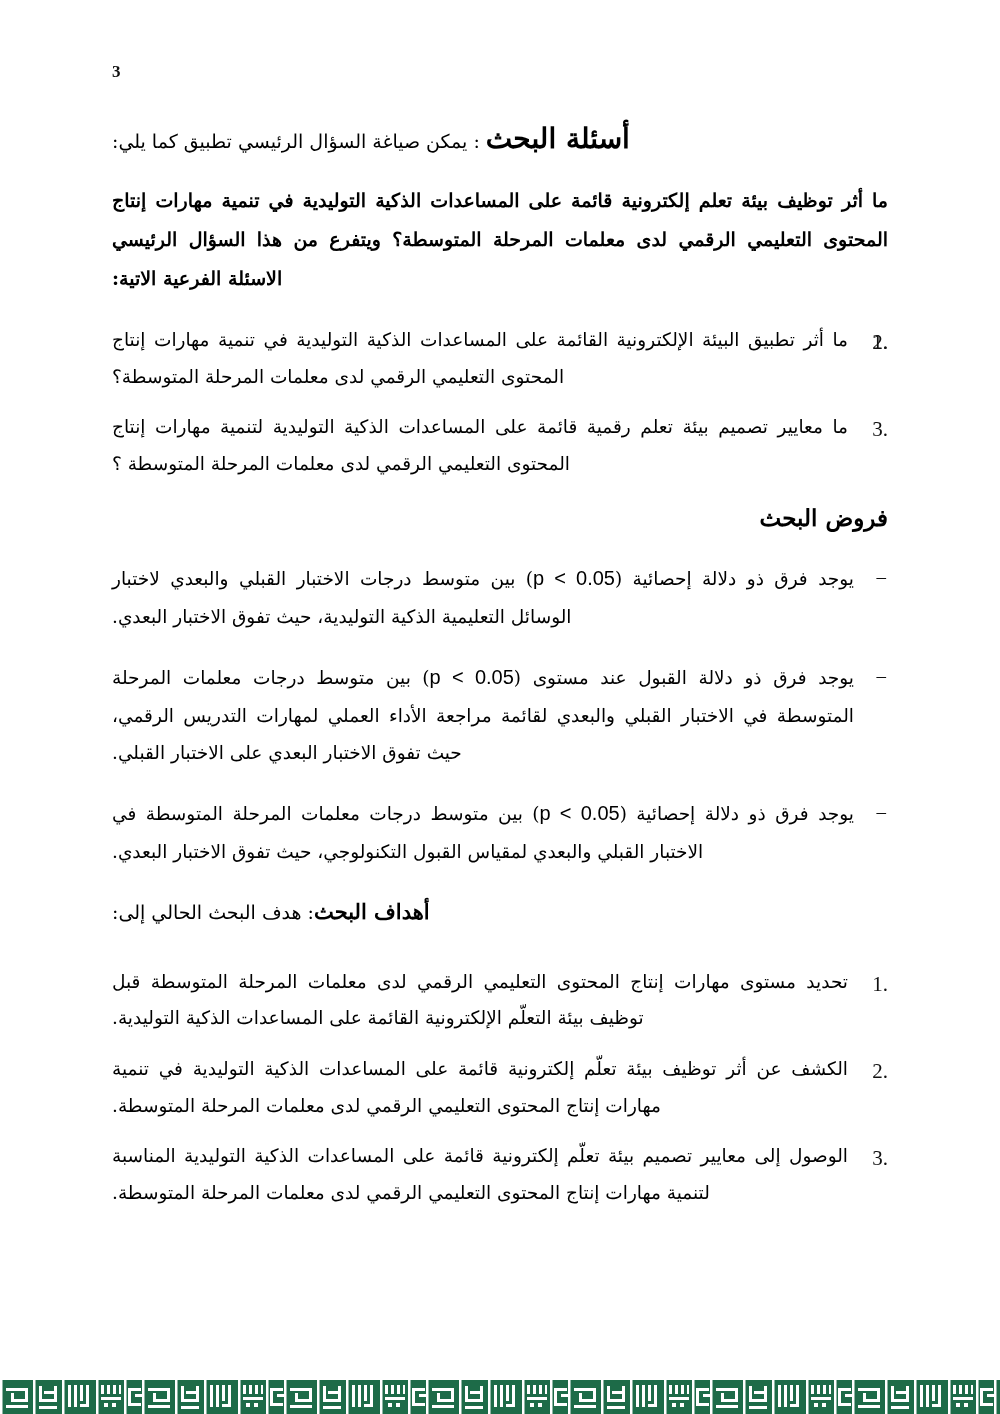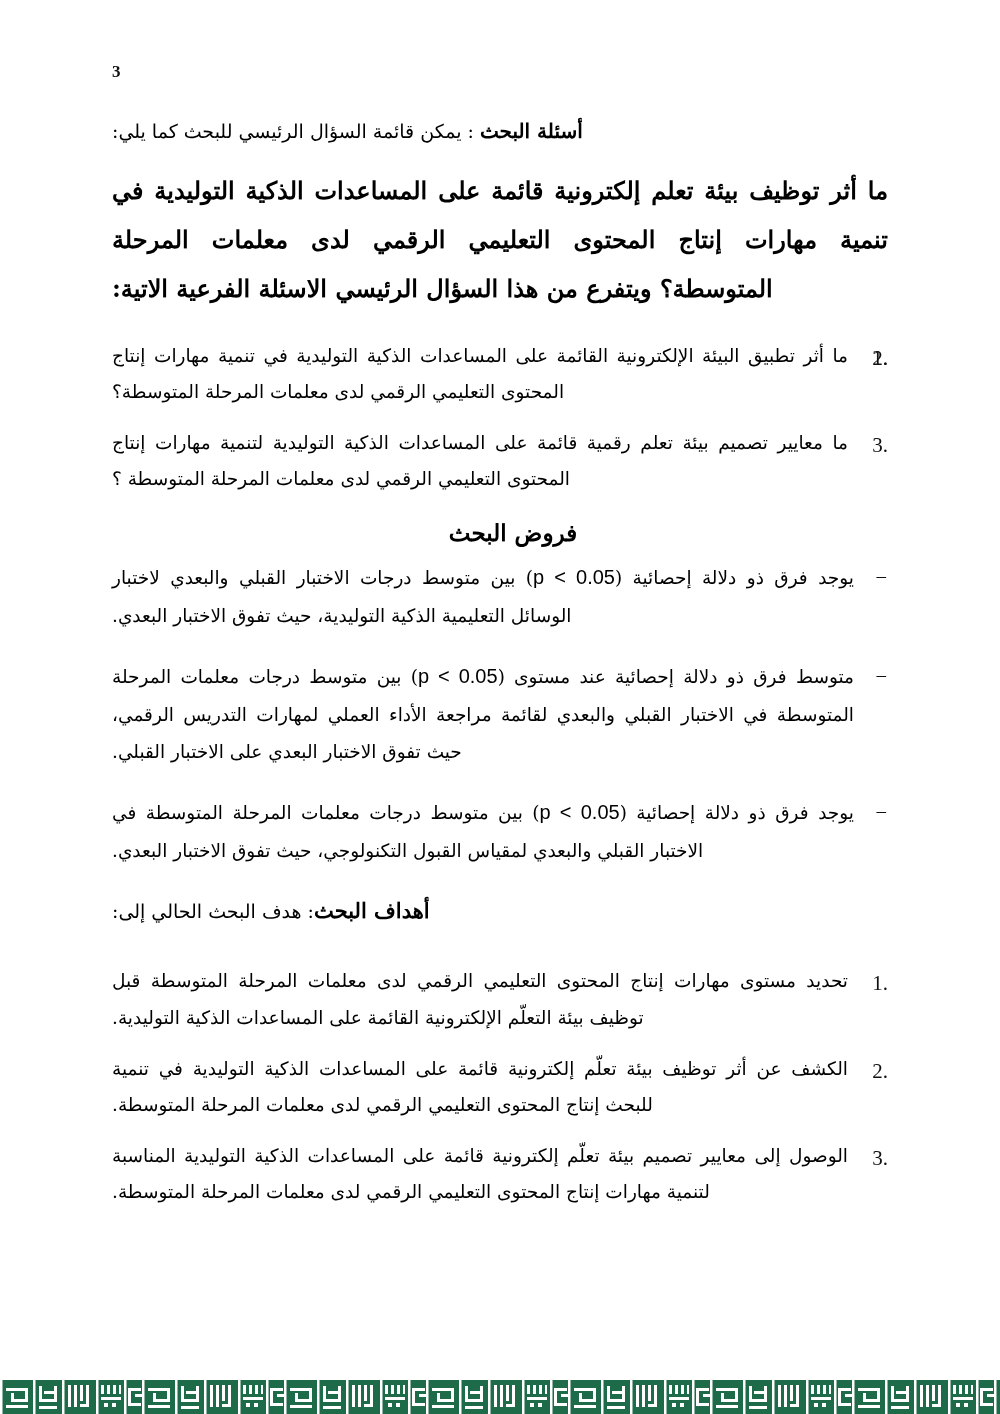--- a/index.html
+++ b/index.html
@@ -47,30 +47,30 @@
   
   .intro-line {
     font-size: 19px;
     line-height: 1.9;
     text-align: left;
     margin: 0 0 16px 0;
     white-space: nowrap;
   }
   .intro-line .bold-lead {
     font-weight: bold;
-    font-size: 20px;
+    font-size: 28px;
   }
   .intro-line .rest {
     font-weight: normal;
   }
 
   
   .main-question {
     font-weight: bold;
-    font-size: 24px;
+    font-size: 19px;
     line-height: 2.05;
     text-align: justify;
     text-justify: inter-word;
     text-align-last: left;
     margin: 0 0 24px 0;
     letter-spacing: -0.1px;
   }
 
   
   ol.num-list {
@@ -97,23 +97,23 @@
     font-size: 21px;
     line-height: 1.98;
     color: #111;
   }
 
   
   .section-heading {
     font-weight: bold;
     font-size: 23px;
     line-height: 1.8;
-    text-align: center;
+    text-align: right;
     padding-left: 26px;
-    margin: 6px 0 4px 0;
+    margin: 6px 0 20px 0;
   }
 
   
   ul.dash-list {
     list-style: none;
     margin: 0;
     padding: 0;
   }
   ul.dash-list > li {
     position: relative;
@@ -174,21 +174,21 @@
 </head>
 <body>
 
 <div class="page">
 
   <div class="page-number">3</div>
 
   <div class="content">
 
     <p class="intro-line">
-      <span class="bold-lead">أسئلة البحث</span><span class="rest"> : يمكن قائمة السؤال الرئيسي للبحث كما يلي:</span>
+      <span class="bold-lead">أسئلة البحث</span><span class="rest"> : يمكن صياغة السؤال الرئيسي تطبيق كما يلي:</span>
     </p>
 
     <p class="main-question">ما أثر توظيف بيئة تعلم إلكترونية قائمة على المساعدات الذكية التوليدية في تنمية مهارات إنتاج المحتوى التعليمي الرقمي لدى معلمات المرحلة المتوسطة؟ ويتفرع من هذا السؤال الرئيسي الاسئلة الفرعية الاتية:</p>
 
     <ol class="num-list">
       <li>
         <span class="marker">1.</span>
       </li>
       <li>
         <span class="marker">2.</span>
@@ -202,40 +202,40 @@
 
     <h2 class="section-heading">فروض البحث</h2>
 
     <ul class="dash-list">
       <li>
         <span class="dash">–</span>
         <span>يوجد فرق ذو دلالة إحصائية (</span><span class="stat">p &lt; 0.05</span><span>) بين متوسط درجات الاختبار القبلي والبعدي لاختبار الوسائل التعليمية الذكية التوليدية، حيث تفوق الاختبار البعدي.</span>
       </li>
       <li>
         <span class="dash">–</span>
-        <span>متوسط فرق ذو دلالة إحصائية عند مستوى (</span><span class="stat">p &lt; 0.05</span><span>) بين متوسط درجات معلمات المرحلة المتوسطة في الاختبار القبلي والبعدي لقائمة مراجعة الأداء العملي لمهارات التدريس الرقمي، حيث تفوق الاختبار البعدي على الاختبار القبلي.</span>
+        <span>يوجد فرق ذو دلالة القبول عند مستوى (</span><span class="stat">p &lt; 0.05</span><span>) بين متوسط درجات معلمات المرحلة المتوسطة في الاختبار القبلي والبعدي لقائمة مراجعة الأداء العملي لمهارات التدريس الرقمي، حيث تفوق الاختبار البعدي على الاختبار القبلي.</span>
       </li>
       <li>
         <span class="dash">–</span>
         <span>يوجد فرق ذو دلالة إحصائية (</span><span class="stat">p &lt; 0.05</span><span>) بين متوسط درجات معلمات المرحلة المتوسطة في الاختبار القبلي والبعدي لمقياس القبول التكنولوجي، حيث تفوق الاختبار البعدي.</span>
       </li>
     </ul>
 
     <p class="inline-heading-line">
       <span class="bold-lead">أهداف البحث</span><span>: هدف البحث الحالي إلى:</span>
     </p>
 
     <ol class="num-list">
       <li>
         <span class="marker">1.</span>
         <span>تحديد مستوى مهارات إنتاج المحتوى التعليمي الرقمي لدى معلمات المرحلة المتوسطة قبل توظيف بيئة التعلّم الإلكترونية القائمة على المساعدات الذكية التوليدية.</span>
       </li>
       <li>
         <span class="marker">2.</span>
-        <span>الكشف عن أثر توظيف بيئة تعلّم إلكترونية قائمة على المساعدات الذكية التوليدية في تنمية للبحث إنتاج المحتوى التعليمي الرقمي لدى معلمات المرحلة المتوسطة.</span>
+        <span>الكشف عن أثر توظيف بيئة تعلّم إلكترونية قائمة على المساعدات الذكية التوليدية في تنمية مهارات إنتاج المحتوى التعليمي الرقمي لدى معلمات المرحلة المتوسطة.</span>
       </li>
       <li>
         <span class="marker">3.</span>
         <span>الوصول إلى معايير تصميم بيئة تعلّم إلكترونية قائمة على المساعدات الذكية التوليدية المناسبة لتنمية مهارات إنتاج المحتوى التعليمي الرقمي لدى معلمات المرحلة المتوسطة.</span>
       </li>
     </ol>
 
   </div>
 
   <div class="footer-border">

